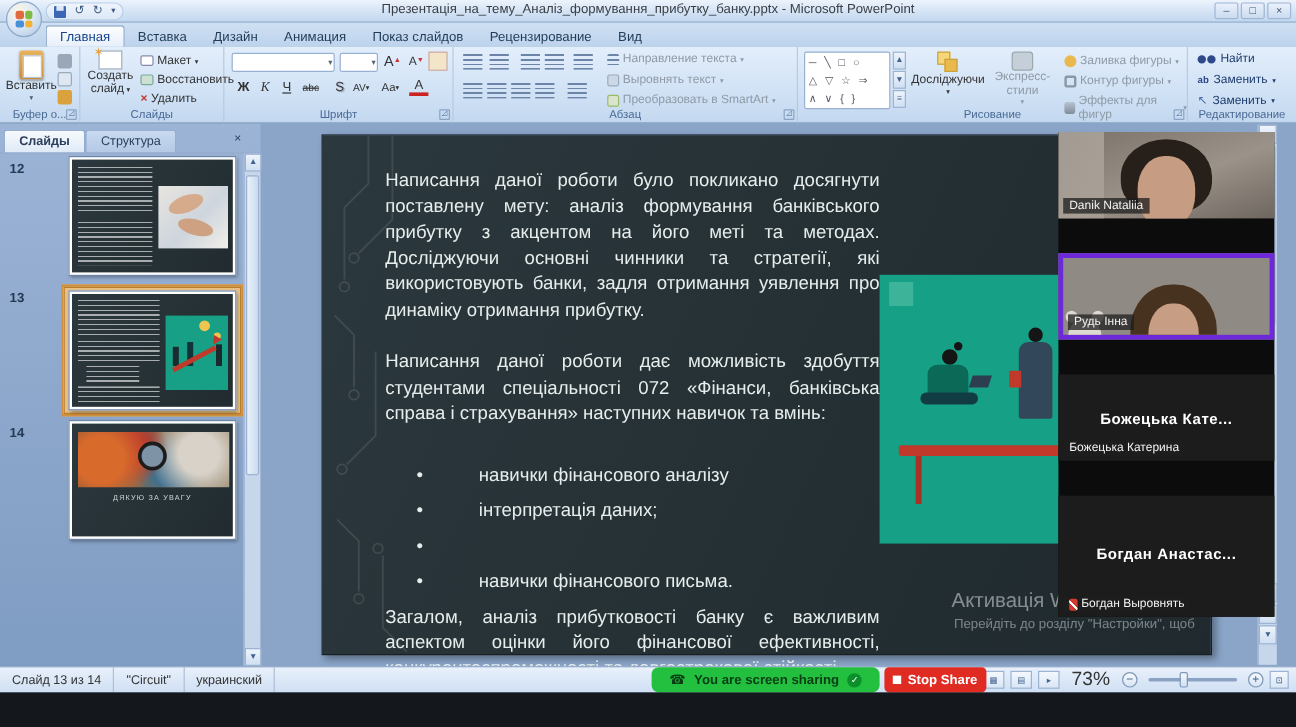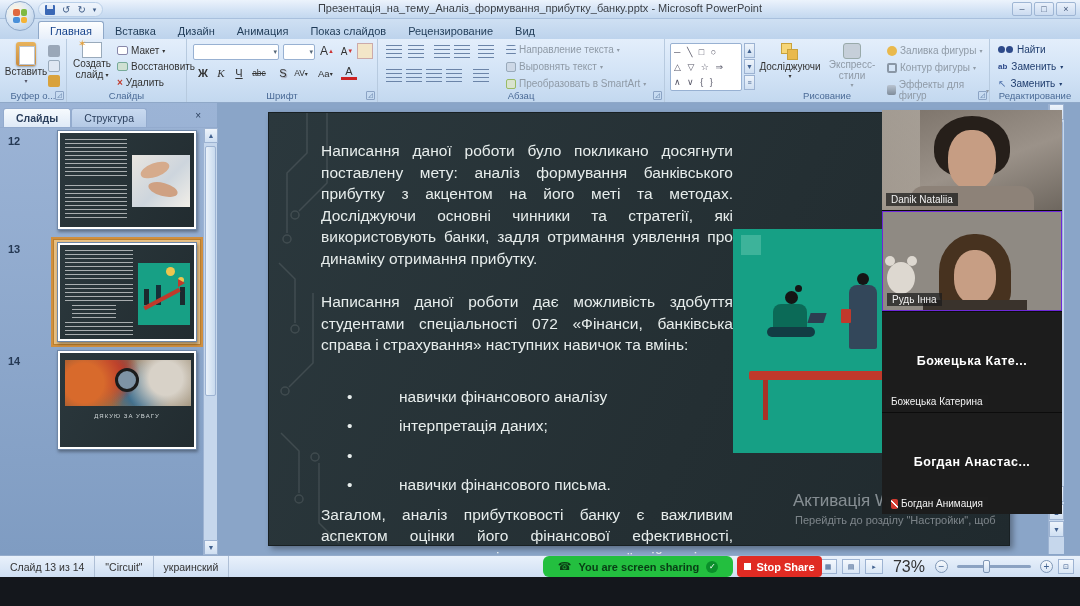--- a/index.html
+++ b/index.html
@@ -85,21 +85,21 @@
 
   
   .sharepill{left:543px;top:556px;width:190px;height:21px;background:#23bf3f;border-radius:6px;display:flex;align-items:center;justify-content:center;gap:7px;z-index:7}
   .sharepill b{font-size:11px;color:#083d15}
   .shield{width:12px;height:12px;border-radius:50%;background:#0a8f2a;color:#fff;font-size:8px;line-height:12px;text-align:center}
   .stopbtn{left:737px;top:556px;width:85px;height:21px;background:#e02b23;border-radius:4px;display:flex;align-items:center;justify-content:center;gap:5px;color:#fff;font-size:11px;font-weight:bold;z-index:7}
   .stopsq{width:7px;height:7px;background:#fff;display:inline-block}
 
   
   .vpanel{left:882px;top:110px;width:180px;height:404px;background:#0c0c0c;z-index:6}
-  .tile{position:absolute;left:0;width:180px;height:100px;overflow:hidden;background:#1c1c1c}
+  .tile{position:absolute;left:0;width:180px;height:72px;overflow:hidden;background:#1c1c1c}
   .tilelabel{position:absolute;left:4px;bottom:4px;background:rgba(30,30,30,.75);color:#f2f2f2;font-size:10px;padding:1px 5px;display:flex;align-items:center;gap:3px}
   .cname{position:absolute;left:0;right:0;top:42%;text-align:center;color:#fff;font-size:12.5px;font-weight:bold;letter-spacing:.5px}
   .micoff{width:7px;height:10px;background:linear-gradient(45deg,#d23b30 42%,#fff 42% 56%,#d23b30 56%);border-radius:2px;display:inline-block}
 
   
   .taskbar{left:0;top:577px;width:1080px;height:29px;background:#14171c;z-index:8}
 </style>
 </head>
 <body>
 
@@ -471,38 +471,38 @@
 </div>
 
 <div class="ab vpanel">
   <div class="tile" style="top:0;background:linear-gradient(160deg,#7a7168,#9b9289 55%,#6e675f)">
     <i style="position:absolute;left:0;top:0;width:38px;height:100px;background:linear-gradient(#d4cec5,#a79f94);opacity:.45"></i>
     <i style="position:absolute;left:52px;top:6px;width:76px;height:62px;background:#261f1a;border-radius:50% 50% 42% 42%"></i>
     <i style="position:absolute;left:66px;top:20px;width:48px;height:60px;background:#c69d83;border-radius:46%"></i>
     <i style="position:absolute;left:28px;top:76px;width:124px;height:26px;background:#8d8278;border-radius:14px 14px 0 0"></i>
     <div class="tilelabel">Danik Nataliia</div>
   </div>
-  <div class="tile" style="top:101px;background:#8f8a83;border:1px solid #6d28d9">
+  <div class="tile" style="top:101px;background:#8f8a83;border:4px solid #6d28d9">
     <i style="position:absolute;left:4px;top:50px;width:28px;height:32px;background:#ddd8d0;border-radius:50%"></i>
     <i style="position:absolute;left:2px;top:44px;width:10px;height:10px;background:#ddd8d0;border-radius:50%"></i>
     <i style="position:absolute;left:24px;top:44px;width:10px;height:10px;background:#ddd8d0;border-radius:50%"></i>
     <i style="position:absolute;left:56px;top:22px;width:72px;height:78px;background:#47321f;border-radius:48% 48% 26% 26%"></i>
     <i style="position:absolute;left:71px;top:38px;width:42px;height:54px;background:#c79e84;border-radius:46%"></i>
     <i style="position:absolute;left:40px;top:88px;width:104px;height:14px;background:#3a332c"></i>
     <div class="tilelabel">Рудь Інна</div>
   </div>
   <div class="tile" style="top:202px">
     <div class="cname">Божецька Кате...</div>
     <div class="tilelabel">Божецька Катерина</div>
   </div>
   <div class="tile" style="top:303px;height:101px">
     <div class="cname">Богдан Анастас...</div>
     <div class="tilelabel">
       <span class="micoff"></span>
-      <span>Богдан Анимация</span>
+      <span>Богдан Выровнять</span>
     </div>
   </div>
 </div>
 
 <div class="ab taskbar">
   
   
   
   
   

